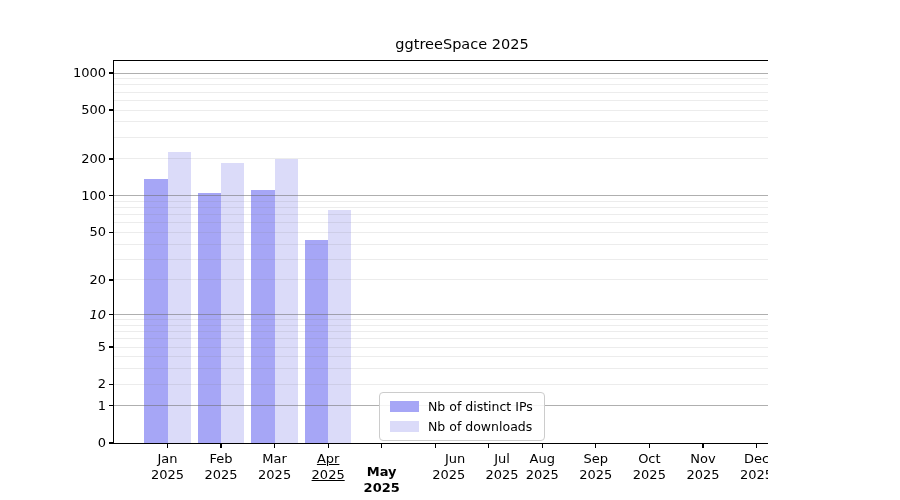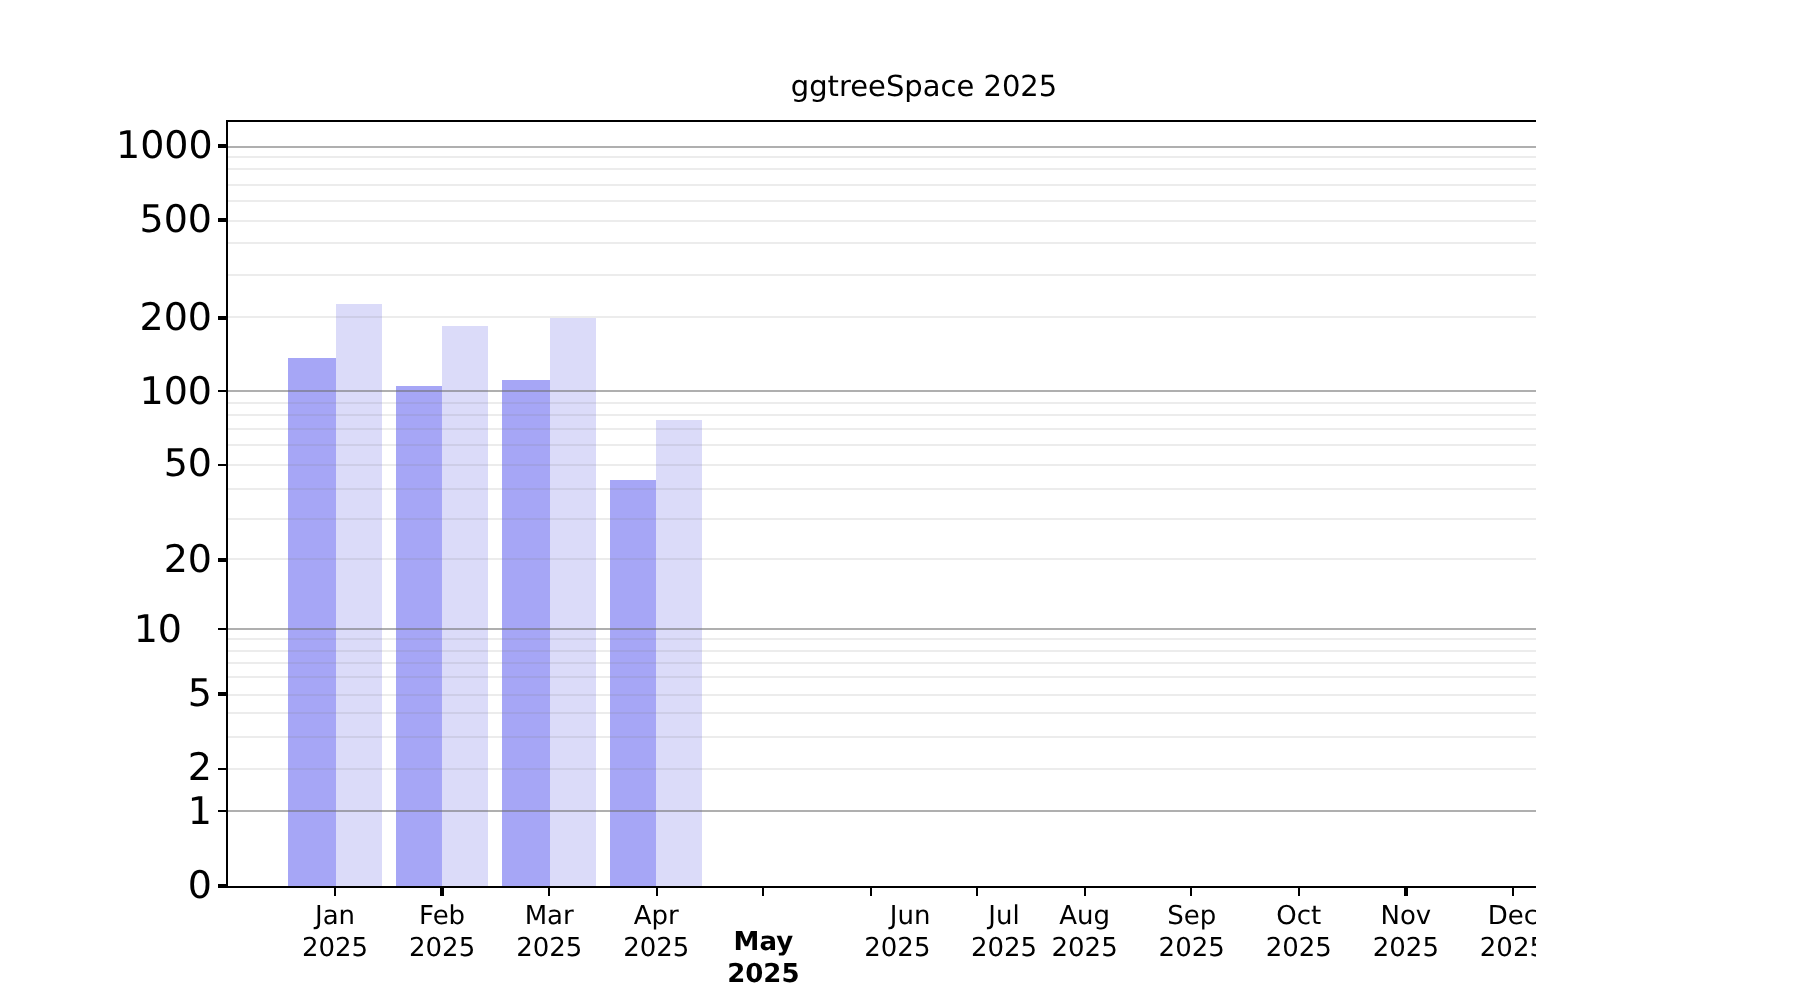--- a/index.html
+++ b/index.html
@@ -15,21 +15,21 @@
   .frame {
     position:absolute; left:113px; top:60px; width:698px; height:384px;
     border:1.4px solid #000; box-sizing:border-box; z-index:3; pointer-events:none;
   }
   .gridline { position:absolute; height:1px; z-index:2; }
   .gridline.major { background:rgba(110,110,110,0.55); }
   .gridline.minor { background:rgba(128,128,128,0.15); }
   .bar { position:absolute; z-index:1; }
   .tick { position:absolute; background:#000; z-index:4; }
   .y-tick-label {
-    position:absolute; text-align:right; font-size:19px; height:16px;
+    position:absolute; text-align:right; font-size:13px; height:16px;
     line-height:16px; color:#000; z-index:4;
   }
   .x-tick-label {
     position:absolute; text-align:center; font-size:13px; line-height:16px;
     color:#000; white-space:pre; z-index:4;
   }
   .legend {
     position:absolute; left:379px; top:392px; width:166px; box-sizing:border-box;
     background:rgba(255,255,255,0.85); border:1px solid #cccccc; border-radius:4px;
     padding:6px 10px; display:flex; flex-direction:column; gap:5px; z-index:6;
@@ -37,20 +37,30 @@
   .legend-row { display:flex; align-items:center; gap:9px; }
   .swatch { width:29px; height:11px; display:inline-block; flex:none; }
   .legend-label { font-size:12.5px; color:#000; white-space:nowrap; }
 </style>
 </head>
 <body>
 
 <div class="chart-root" id="chart-root">
   <div class="chart-title">ggtreeSpace 2025</div>
   <div class="frame"></div>
+  <div class="legend">
+    <div class="legend-row">
+      <span class="swatch" id="swatch-0" style="background: rgb(166, 166, 246);"></span>
+      <span class="legend-label">Nb of distinct IPs</span>
+    </div>
+    <div class="legend-row">
+      <span class="swatch" id="swatch-1" style="background: rgb(219, 219, 249);"></span>
+      <span class="legend-label">Nb of downloads</span>
+    </div>
+  </div>
 <div class="bar" style="left: 144.338px; top: 178.733px; width: 23.2px; height: 264.267px; background: rgb(166, 166, 246);"></div>
     <div class="bar" style="left: 197.877px; top: 193.248px; width: 23.2px; height: 249.752px; background: rgb(166, 166, 246);"></div>
     <div class="bar" style="left: 251.415px; top: 190.3px; width: 23.2px; height: 252.7px; background: rgb(166, 166, 246);"></div>
     <div class="bar" style="left: 304.954px; top: 240.337px; width: 23.2px; height: 202.663px; background: rgb(166, 166, 246);"></div>
     <div class="bar" style="left: 167.538px; top: 151.53px; width: 23.2px; height: 291.47px; background: rgb(219, 219, 249);"></div>
     <div class="bar" style="left: 221.077px; top: 162.561px; width: 23.2px; height: 280.439px; background: rgb(219, 219, 249);"></div>
     <div class="bar" style="left: 274.615px; top: 158.98px; width: 23.2px; height: 284.02px; background: rgb(219, 219, 249);"></div>
     <div class="bar" style="left: 328.154px; top: 209.675px; width: 23.2px; height: 233.325px; background: rgb(219, 219, 249);"></div>
     <div class="gridline major" style="left: 114px; top: 405.378px; width: 696px;"></div>
     <div class="gridline major" style="left: 114px; top: 314.08px; width: 696px;"></div>
@@ -82,21 +92,21 @@
     <div class="gridline minor" style="left: 114px; top: 78.1367px; width: 696px;"></div>
     <div class="tick" style="left: 109px; top: 442.4px; width: 5px; height: 1.2px;"></div>
     <div class="y-tick-label" style="left: 58px; width: 48px; top: 435px;">0</div>
     <div class="tick" style="left: 109px; top: 405.278px; width: 5px; height: 1.2px;"></div>
     <div class="y-tick-label" style="left: 58px; width: 48px; top: 397.878px;">1</div>
     <div class="tick" style="left: 109px; top: 383.564px; width: 5px; height: 1.2px;"></div>
     <div class="y-tick-label" style="left: 58px; width: 48px; top: 376.164px;">2</div>
     <div class="tick" style="left: 109px; top: 346.442px; width: 5px; height: 1.2px;"></div>
     <div class="y-tick-label" style="left: 58px; width: 48px; top: 339.042px;">5</div>
     <div class="tick" style="left: 109px; top: 313.98px; width: 5px; height: 1.2px;"></div>
-    <div class="y-tick-label" style="left: 43px; width: 48px; top: 306.58px;">10</div>
+    <div class="y-tick-label" style="left: 58px; width: 48px; top: 306.58px; font-style: italic;">10</div>
     <div class="tick" style="left: 109px; top: 279.35px; width: 5px; height: 1.2px;"></div>
     <div class="y-tick-label" style="left: 58px; width: 48px; top: 271.95px;">20</div>
     <div class="tick" style="left: 109px; top: 231.83px; width: 5px; height: 1.2px;"></div>
     <div class="y-tick-label" style="left: 58px; width: 48px; top: 224.43px;">50</div>
     <div class="tick" style="left: 109px; top: 195.236px; width: 5px; height: 1.2px;"></div>
     <div class="y-tick-label" style="left: 58px; width: 48px; top: 187.836px;">100</div>
     <div class="tick" style="left: 109px; top: 158.38px; width: 5px; height: 1.2px;"></div>
     <div class="y-tick-label" style="left: 58px; width: 48px; top: 150.98px;">200</div>
     <div class="tick" style="left: 109px; top: 109.468px; width: 5px; height: 1.2px;"></div>
     <div class="y-tick-label" style="left: 58px; width: 48px; top: 102.068px;">500</div>
@@ -105,21 +115,21 @@
     <div class="tick" style="left: 166.938px; top: 443px; width: 1.2px; height: 5px;"></div>
     <div class="x-tick-label" style="left: 137.538px; width: 60px; top: 451px; text-align: center;">Jan
 2025</div>
     <div class="tick" style="left: 220.477px; top: 443px; width: 1.2px; height: 5px;"></div>
     <div class="x-tick-label" style="left: 191.077px; width: 60px; top: 451px;">Feb
 2025</div>
     <div class="tick" style="left: 274.015px; top: 443px; width: 1.2px; height: 5px;"></div>
     <div class="x-tick-label" style="left: 244.615px; width: 60px; top: 451px;">Mar
 2025</div>
     <div class="tick" style="left: 327.554px; top: 443px; width: 1.2px; height: 5px;"></div>
-    <div class="x-tick-label" style="left: 298.154px; width: 60px; top: 451px;">Apr
+    <div class="x-tick-label" style="left: 298.154px; width: 60px; top: 451px; text-decoration: underline;">Apr
 2025</div>
     <div class="tick" style="left: 381.092px; top: 443px; width: 1.2px; height: 5px;"></div>
     <div class="x-tick-label" style="left: 351.692px; width: 60px; top: 464px; font-weight: bold;">May
 2025</div>
     <div class="tick" style="left: 434.631px; top: 443px; width: 1.2px; height: 5px;"></div>
     <div class="x-tick-label" style="left: 405.231px; width: 60px; top: 451px; text-align: right;">Jun
 2025</div>
     <div class="tick" style="left: 488.169px; top: 443px; width: 1.2px; height: 5px;"></div>
     <div class="x-tick-label" style="left: 472px; width: 60px; top: 451px;">Jul
 2025</div>

